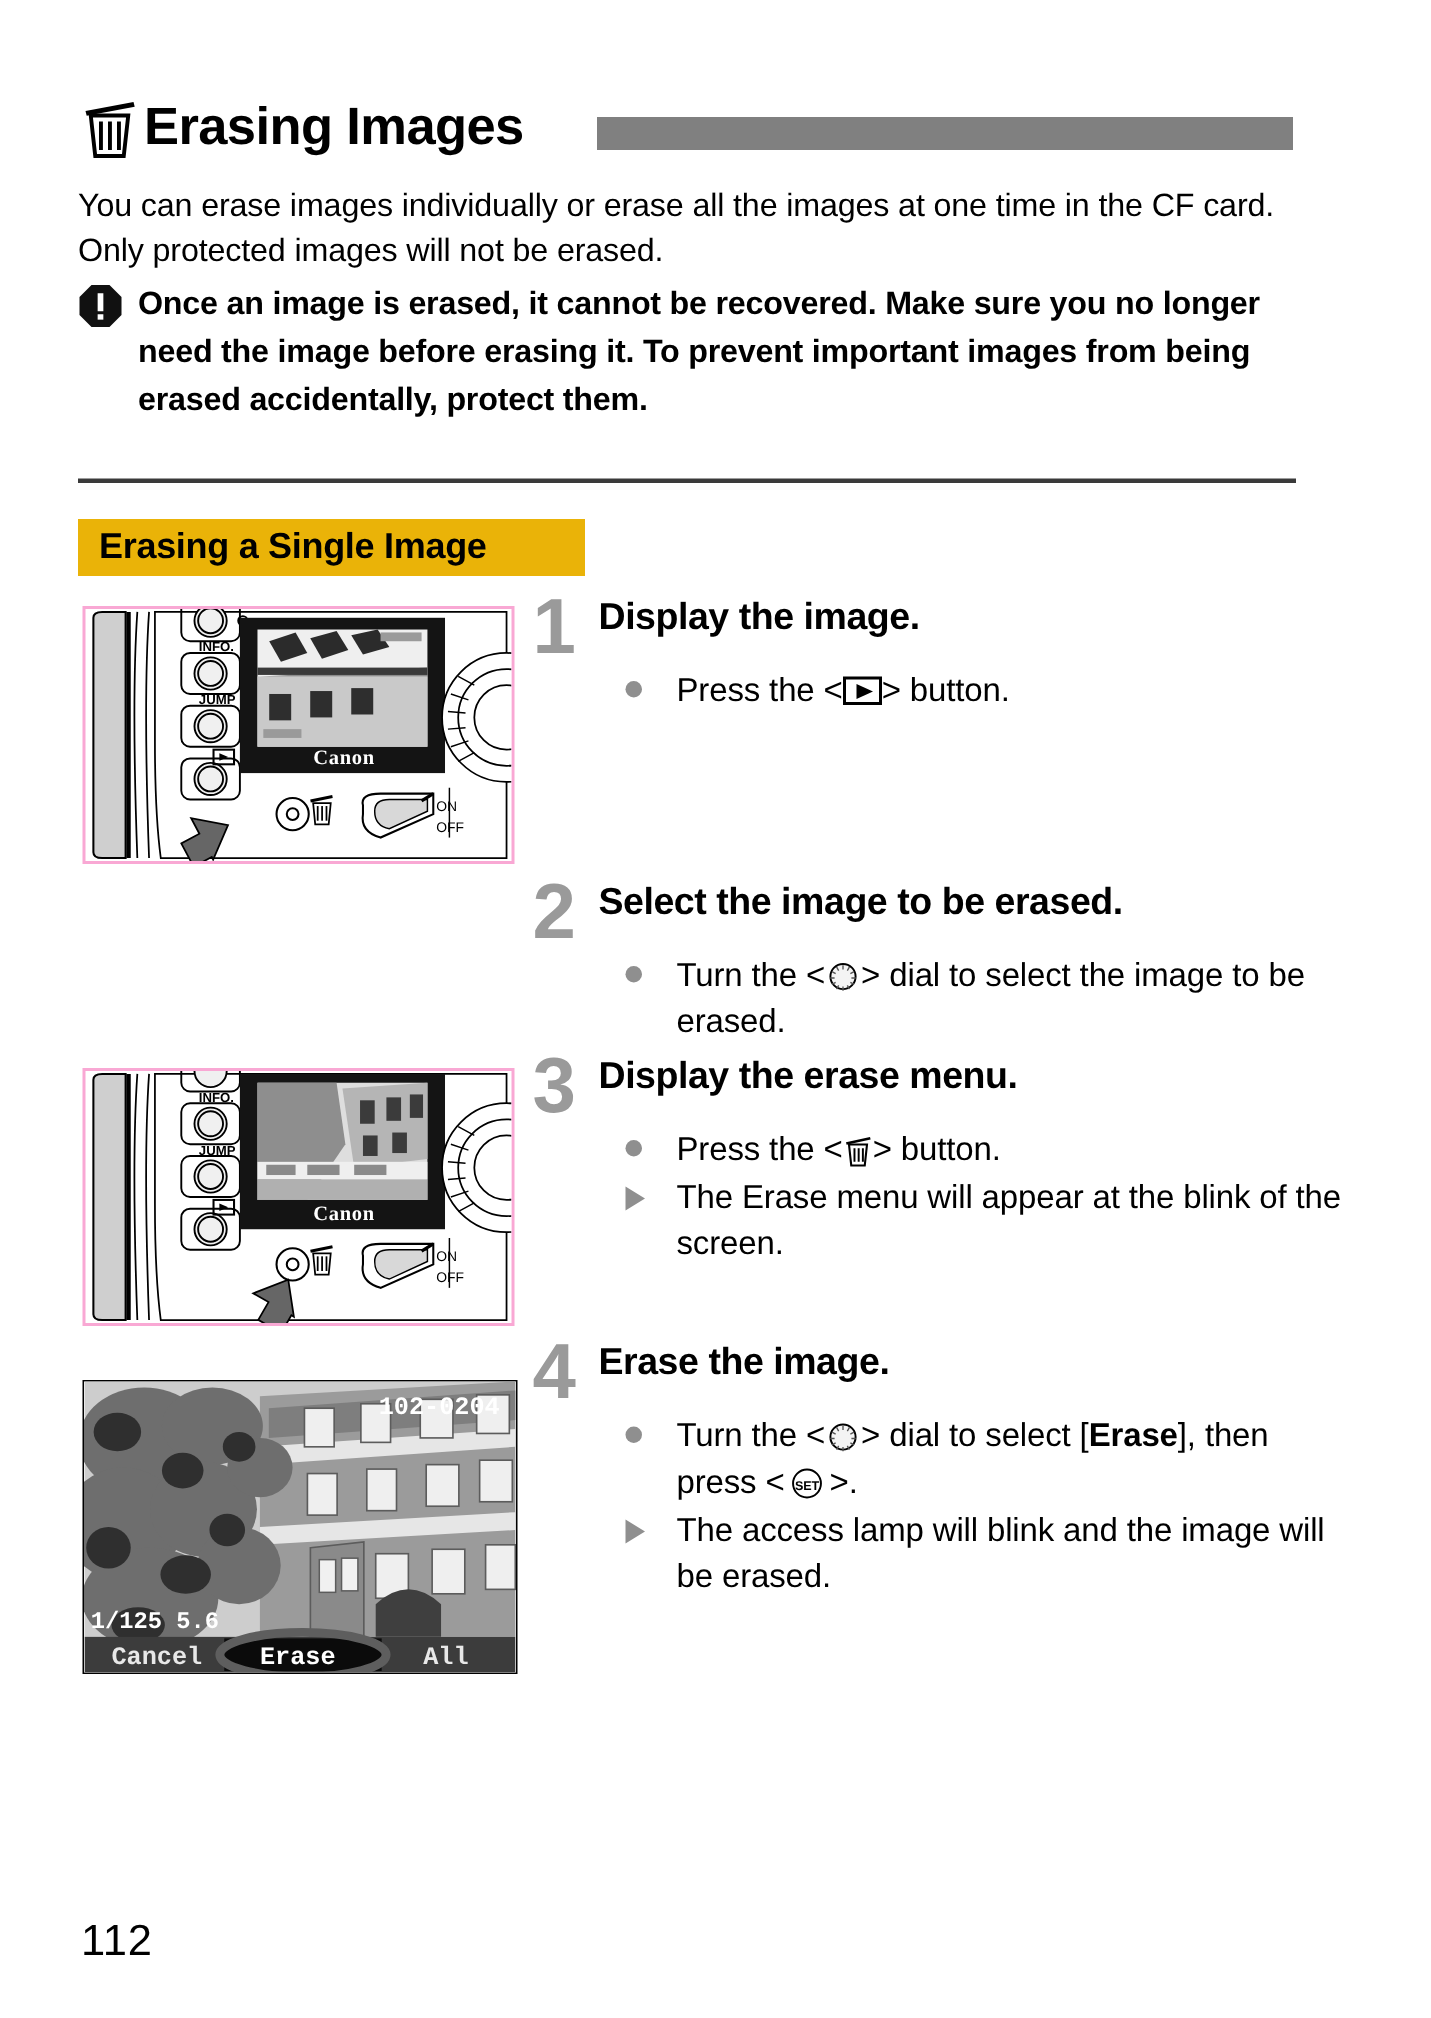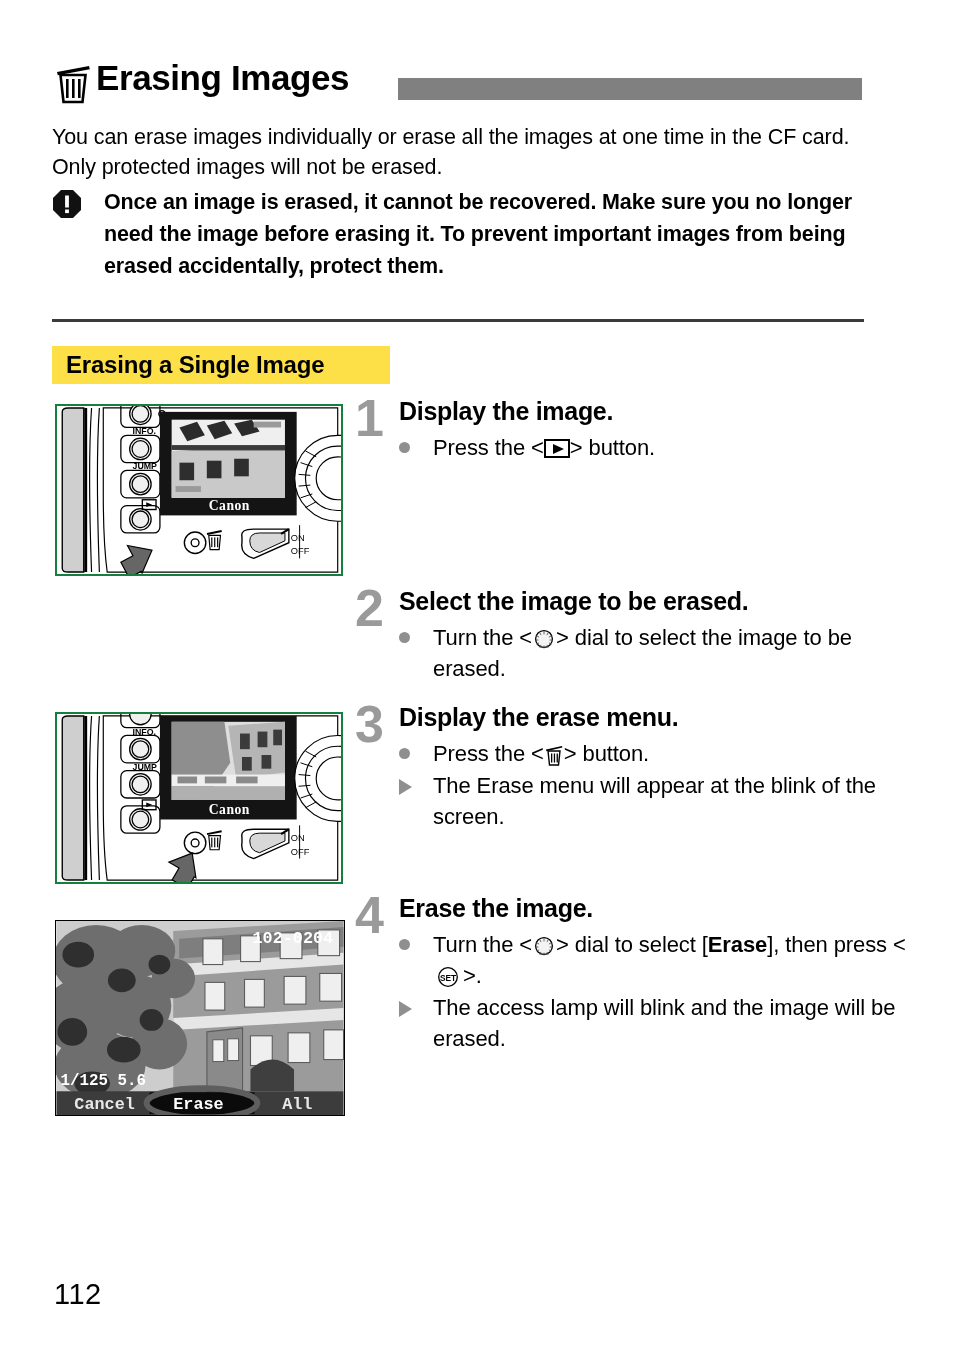--- a/index.html
+++ b/index.html
@@ -17,21 +17,21 @@
   }
 
   
   .page-title-row {
     position: absolute;
     left: 52px;
     top: 60px;
     width: 812px;
     height: 48px;
     display: flex;
-    align-items: flex-start;
+    align-items: center;
   }
   .trash-title-icon { width: 42px; height: 44px; flex: 0 0 auto; margin-right: 2px; }
   .page-title-text {
     font-size: 35px;
     font-weight: bold;
     letter-spacing: -0.4px;
     line-height: 1;
     white-space: nowrap;
   }
   .title-bar-rule {
@@ -57,21 +57,21 @@
   
   .caution {
     position: absolute;
     left: 52px;
     top: 186px;
     width: 812px;
     display: flex;
   }
   .caution-icon { width: 30px; height: 30px; flex: 0 0 auto; margin-top: 3px; }
   .caution-text {
-    margin-left: 22px;
+    margin-left: 10px;
     font-size: 21.5px;
     font-weight: bold;
     line-height: 32px;
     letter-spacing: -0.15px;
     width: 750px;
   }
   .hrule {
     position: absolute;
     left: 52px;
     top: 319px;
@@ -80,37 +80,37 @@
     background: #3a3a3a;
   }
 
   
   .section-heading {
     position: absolute;
     left: 52px;
     top: 346px;
     width: 338px;
     height: 38px;
-    background: #fde047;
+    background: #eab308;
     display: flex;
     align-items: center;
     padding-left: 14px;
     box-sizing: border-box;
   }
   .section-heading span {
     font-size: 24px;
     font-weight: bold;
     letter-spacing: -0.2px;
   }
 
   
   .figure {
     position: absolute;
     left: 55px;
-    border: 2px solid #15803d;
+    border: 2px solid #f9a8d4;
     box-sizing: border-box;
     overflow: hidden;
     background: #ffffff;
   }
   .figure.fig1 { top: 404px; width: 288px; height: 172px; }
   .figure.fig3 { top: 712px; width: 288px; height: 172px; }
   .figure.fig4 {
     top: 900px; width: 290px; height: 196px;
     border: 1px solid #000;
     margin-top: 20px;
@@ -137,21 +137,21 @@
     letter-spacing: -2px;
   }
   .step-body { margin-left: 44px; }
   .step-title {
     font-size: 25px;
     font-weight: bold;
     line-height: 30px;
     letter-spacing: -0.3px;
     margin-bottom: 6px;
   }
-  .step-list { list-style: none; margin: 0; padding: 0; }
+  .step-list { list-style: none; margin: 18px; padding: 0; }
   .step-list li {
     display: flex;
     font-size: 22px;
     line-height: 31px;
     letter-spacing: -0.1px;
     margin-bottom: 1px;
   }
   .marker {
     flex: 0 0 auto;
     width: 34px;

